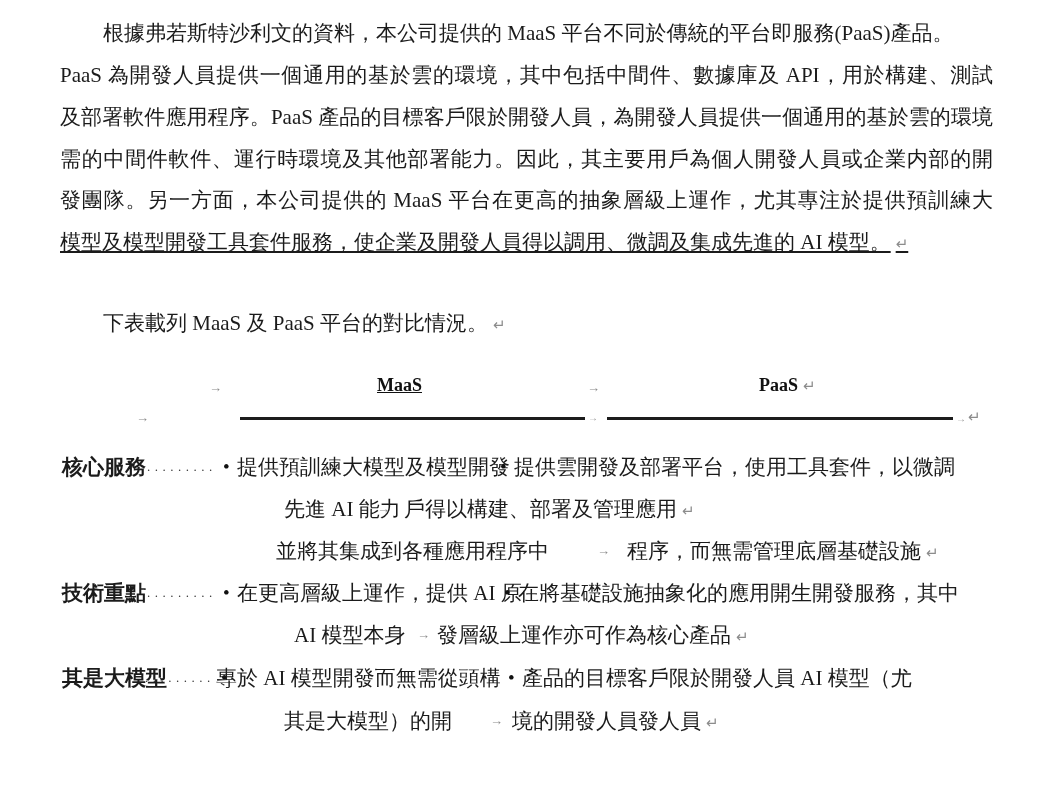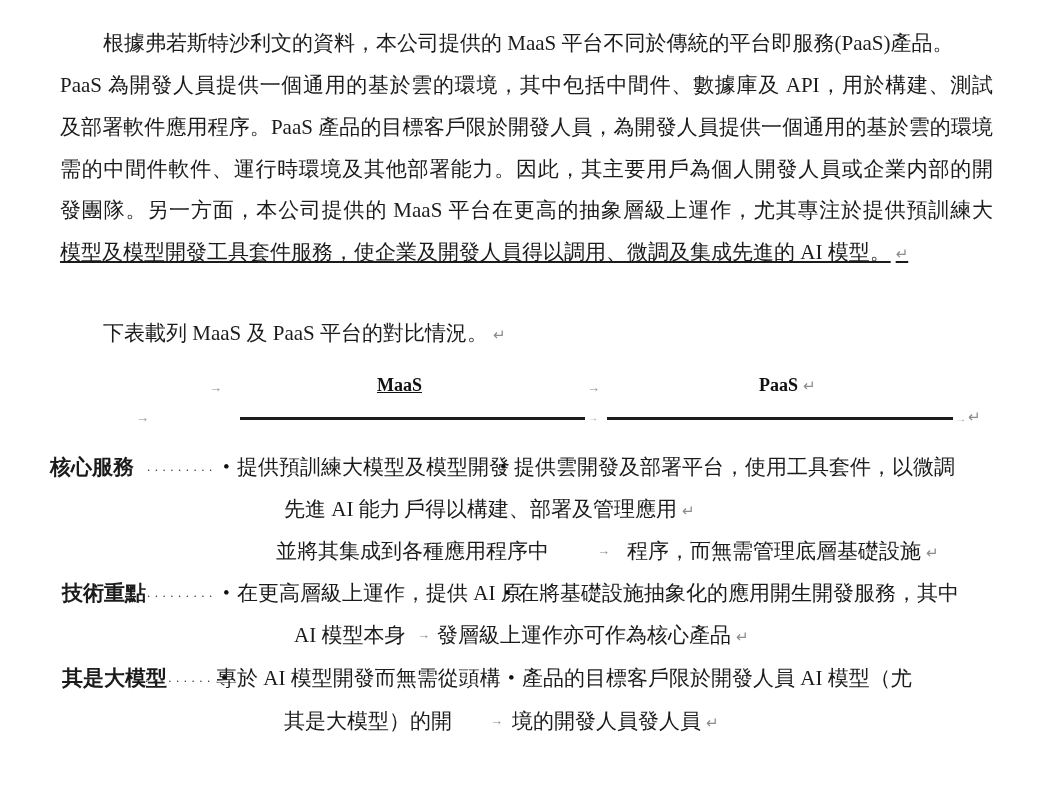--- a/index.html
+++ b/index.html
@@ -2,21 +2,21 @@
 <html><head>
 <meta charset="utf-8">
 <style>
   html,body{margin:0;padding:0;}
   body{
     width:1054px;height:798px;position:relative;background:#ffffff;
     font-family:"Liberation Serif", serif;color:#1b1b1b;overflow:hidden;
   }
   .abs{position:absolute;white-space:nowrap;}
   .cjk{font-size:21px;line-height:30px;}
-  .pline{font-size:21px;line-height:32px;margin-top:10px;}
+  .pline{font-size:21px;line-height:32px;}
   .just{white-space:normal;width:933px;text-align:justify;text-align-last:justify;}
   .rowlabel{font-family:"Liberation Sans", sans-serif;font-weight:700;font-size:21px;line-height:30px;}
   .leader{font-size:13px;letter-spacing:4.5px;color:#3c3c3c;line-height:30px;}
   .bullet{font-size:19px;line-height:30px;color:#111;}
   .tabmark{font-size:13px;color:#8c8c8c;line-height:16px;}
   .retmark{font-size:15px;color:#8c8c8c;}
   .retinline{font-size:15px;color:#8c8c8c;margin-left:5px;}
   .hdr{font-weight:700;font-size:18px;line-height:24px;color:#111;}
   .hline{position:absolute;height:3px;background:#1c1c1c;}
   .tinymark{font-size:10px;color:#9a9a9a;}
@@ -38,21 +38,21 @@
 <span class="abs tabmark" style="left:587px;top:380px;">→</span>
 <span class="abs hdr" style="left:759px;top:373px;"><span>PaaS</span><span class="retinline" style="font-weight:400;">↵</span></span>
 
 <span class="abs tabmark" style="left:136px;top:410px;">→</span>
 <div class="hline" style="left:240px;top:417px;width:345px;"></div>
 <span class="abs tinymark" style="left:588px;top:412px;">→</span>
 <div class="hline" style="left:607px;top:417px;width:346px;"></div>
 <span class="abs tinymark" style="left:956px;top:413px;">→</span>
 <span class="abs retmark" style="left:968px;top:408px;">↵</span>
 
-<span class="abs rowlabel" style="left:50px;top:452px;">核心服務</span>
+<span class="abs rowlabel" style="left:62px;top:452px;">核心服務</span>
 <span class="abs leader" style="left:147px;top:452px;">.........</span>
 <span class="abs bullet" style="left:223px;top:452px;">•</span>
 <span class="abs cjk" style="left:237px;top:452px;">提供預訓練大模型及模型開發</span>
 <span class="abs bullet" style="left:500px;top:452px;">•</span>
 <span class="abs cjk" style="left:514px;top:452px;">提供雲開發及部署平台，使用工具套件，以微調</span>
 
 <span class="abs cjk" style="left:284px;top:494px;">先進 AI 能力</span>
 <span class="abs tabmark" style="left:377px;top:501px;">→</span>
 <span class="abs cjk" style="left:404px;top:494px;"><span>戶得以構建、部署及管理應用</span><span class="retinline">↵</span></span>
 

